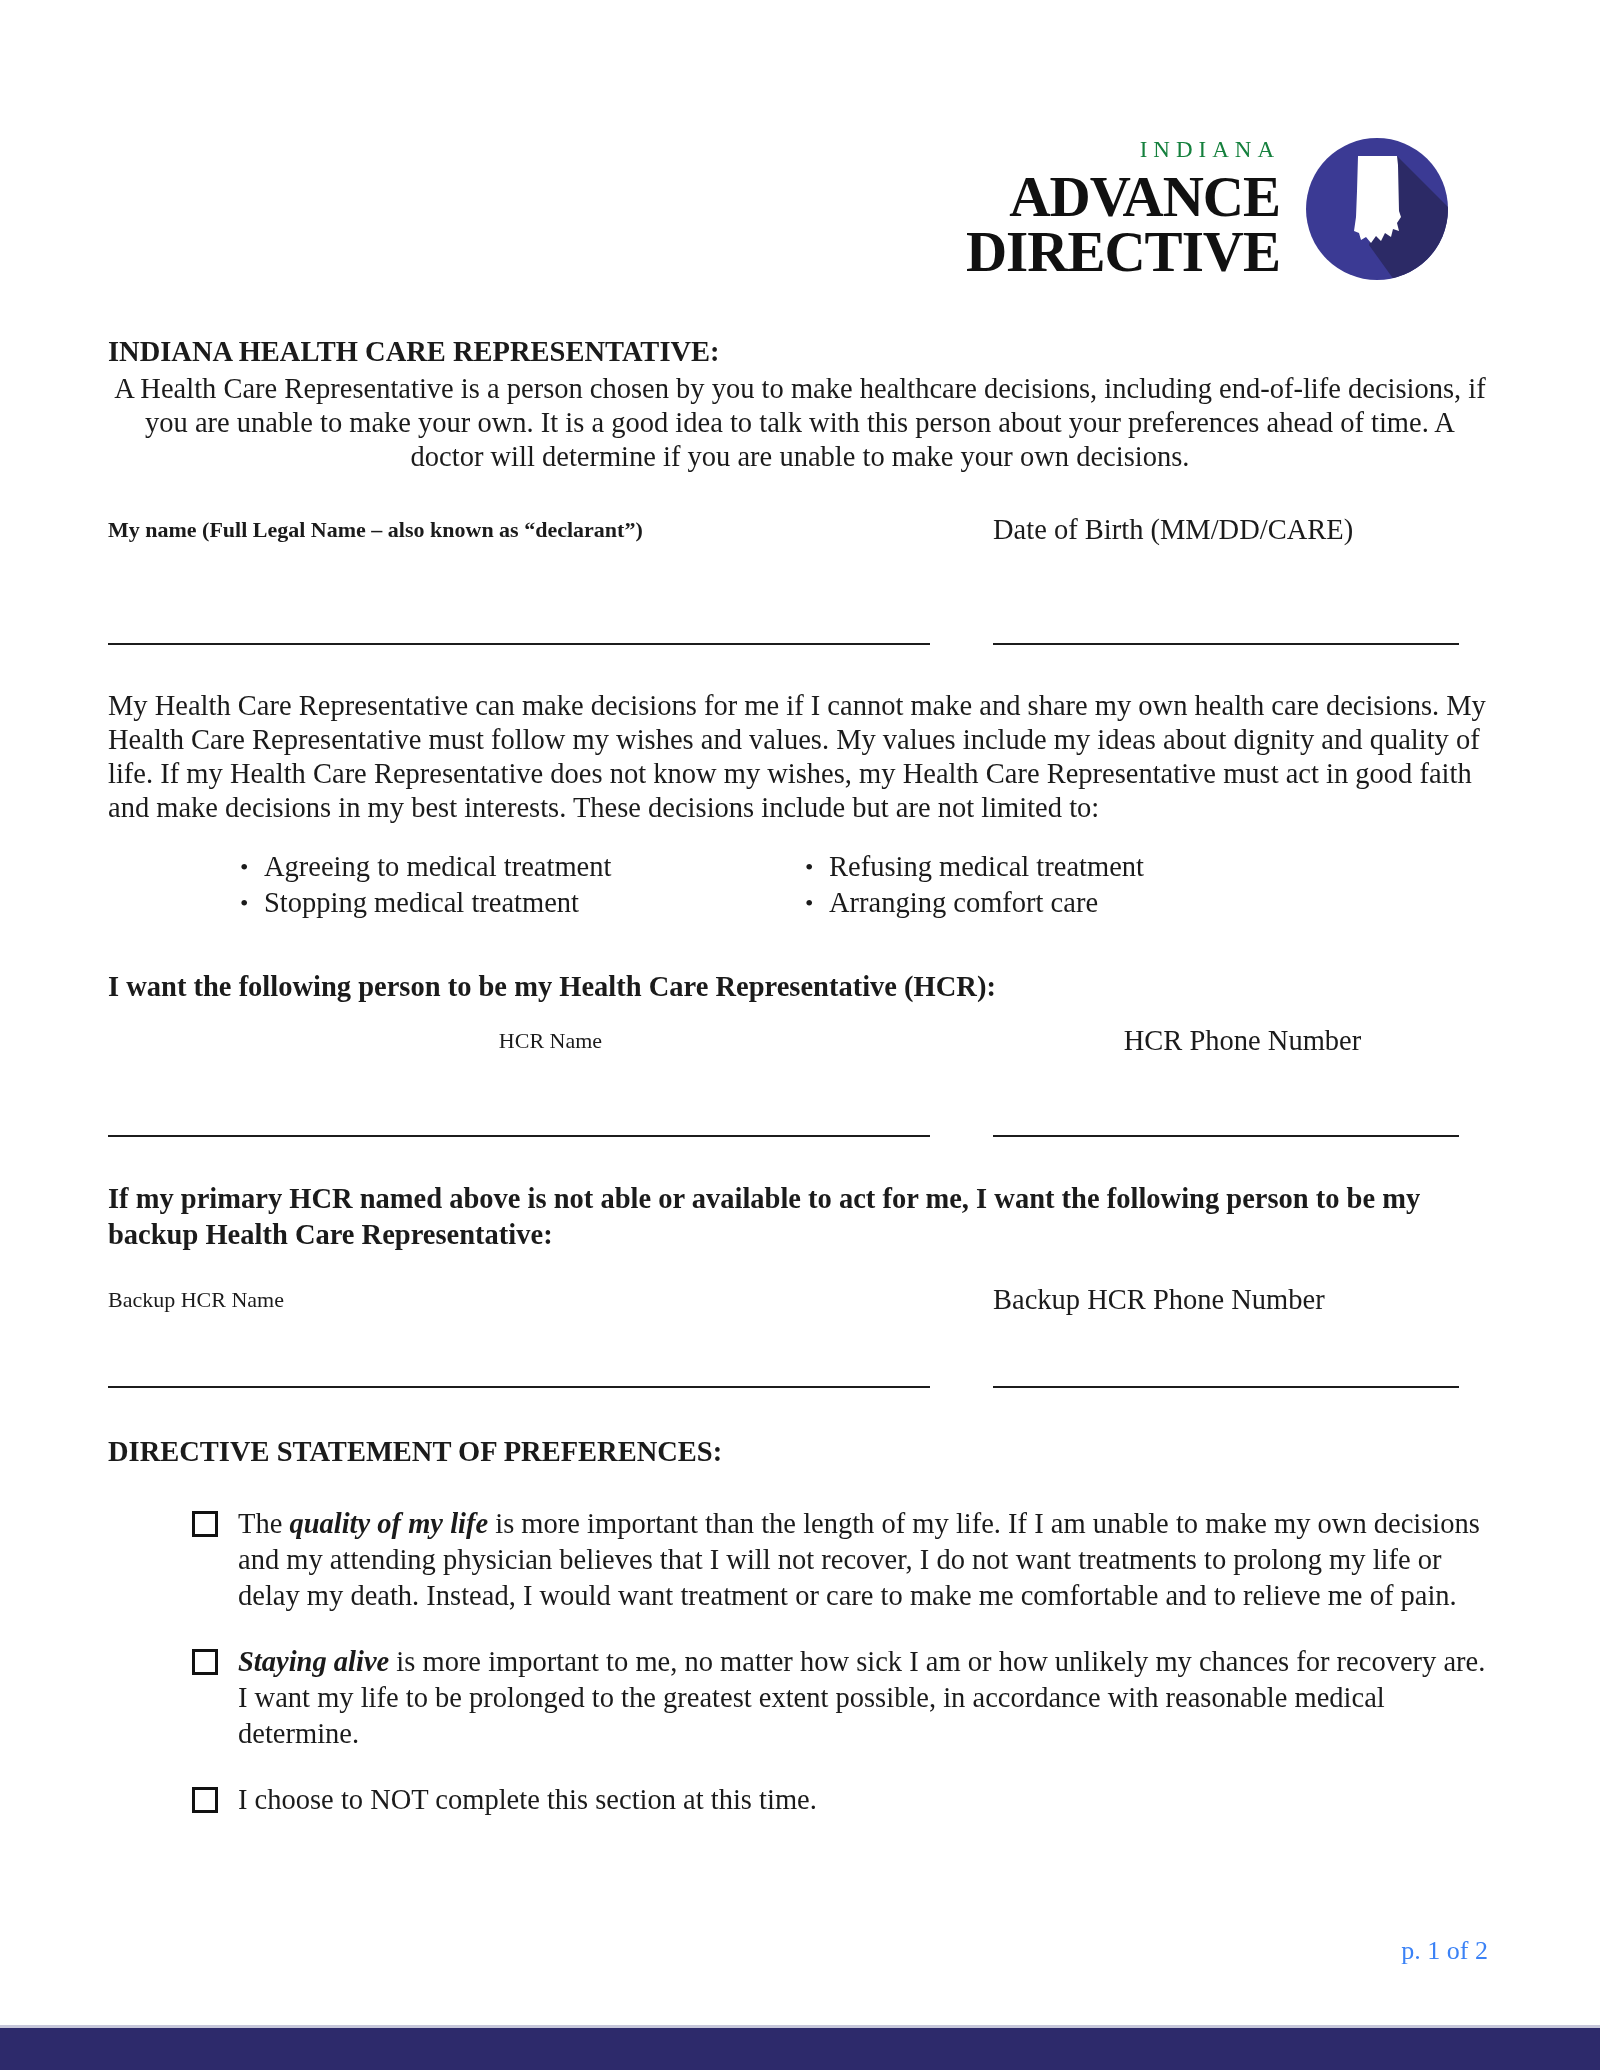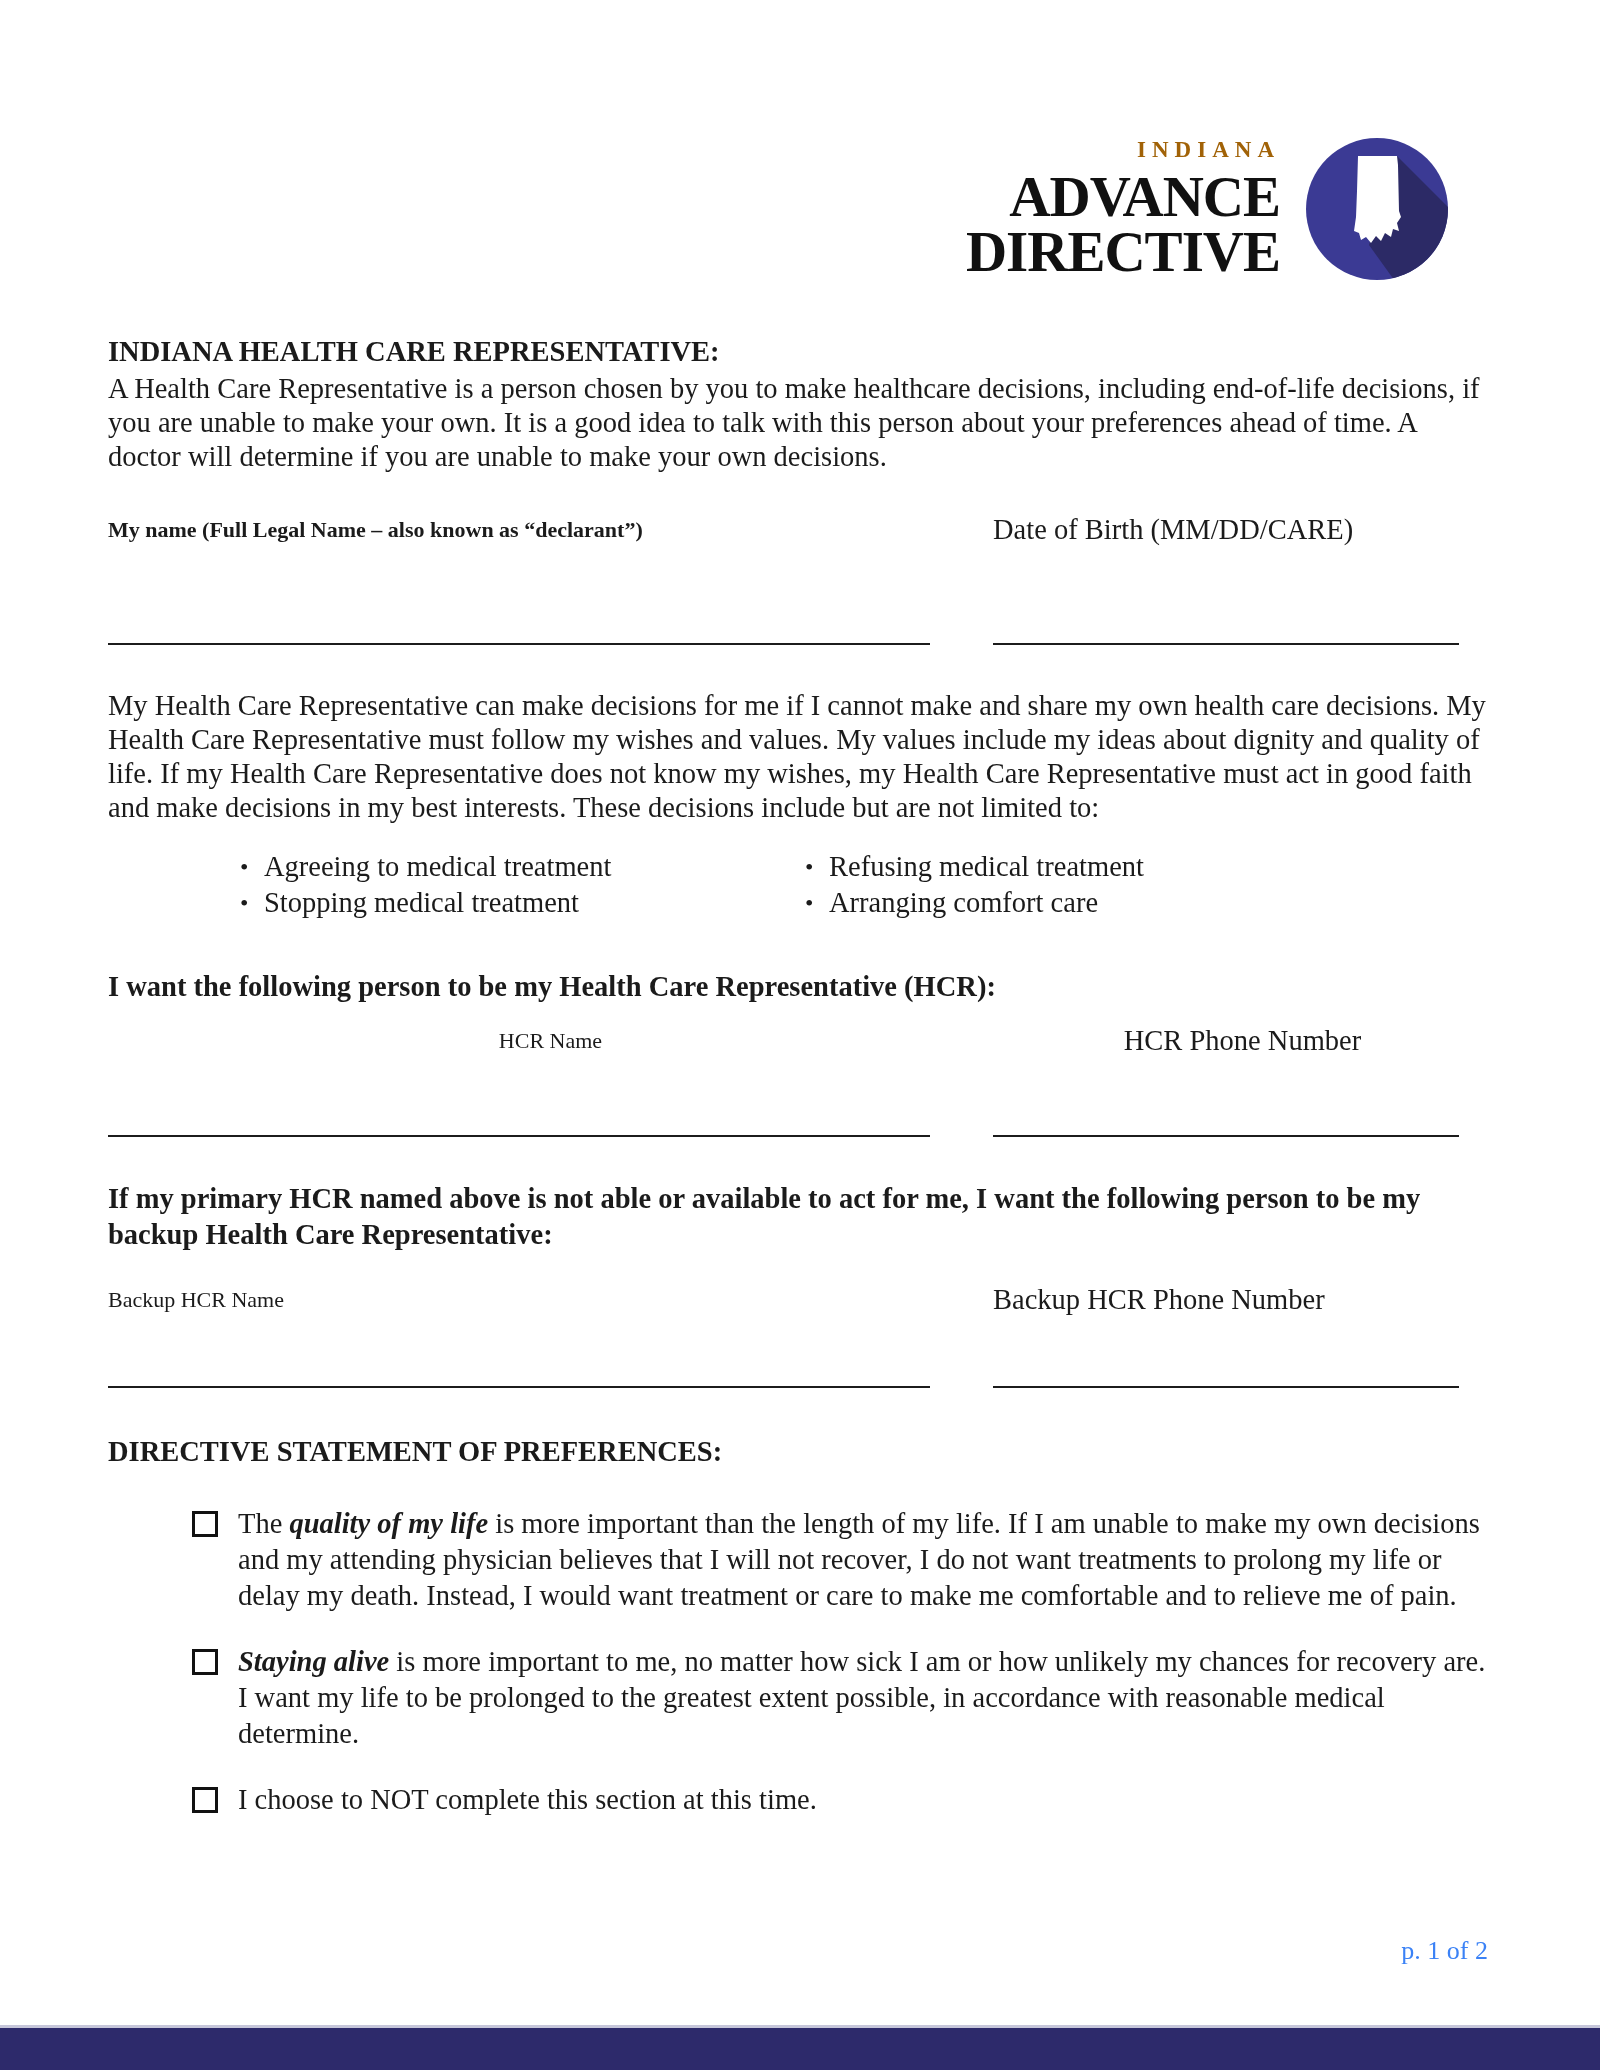--- a/index.html
+++ b/index.html
@@ -17,34 +17,34 @@
   .logo-row{
     margin-top:138px;
     padding-right:152px;
     display:flex;
     justify-content:flex-end;
     align-items:flex-start;
     gap:26px;
   }
   .logo-text{text-align:right;line-height:1;}
   .logo-top{
-    font-size:23px;letter-spacing:6px;font-weight:700;
-    margin-bottom:8px;color:#a16207;
+    font-size:23px;letter-spacing:6px;font-weight:400;
+    margin-bottom:8px;color:#15803d;
   }
   .logo-mid,.logo-bot{
     font-size:57px;font-weight:700;letter-spacing:-1px;
     line-height:55px;color:#111;
   }
   .logo-mark{width:142px;height:142px;flex:0 0 auto;}
 
   
   .h-bold{font-weight:700;font-size:28.5px;line-height:36px;margin:0;}
   .h1{margin-top:54px;}
   .para{font-size:28.5px;line-height:34px;margin:0;}
-  .p1{margin-top:2px;}
+  .p1{margin-top:2px;text-align:center;}
   .p2{margin-top:44px;}
 
   
   .two-col{display:flex;margin-top:38px;}
   .two-col .col-l{flex:0 0 885px;font-size:22px;line-height:36px;}
   .two-col .col-r{flex:1;font-size:28.5px;line-height:36px;}
   .bold{font-weight:700;}
 
   
   .lines-row{display:flex;}

